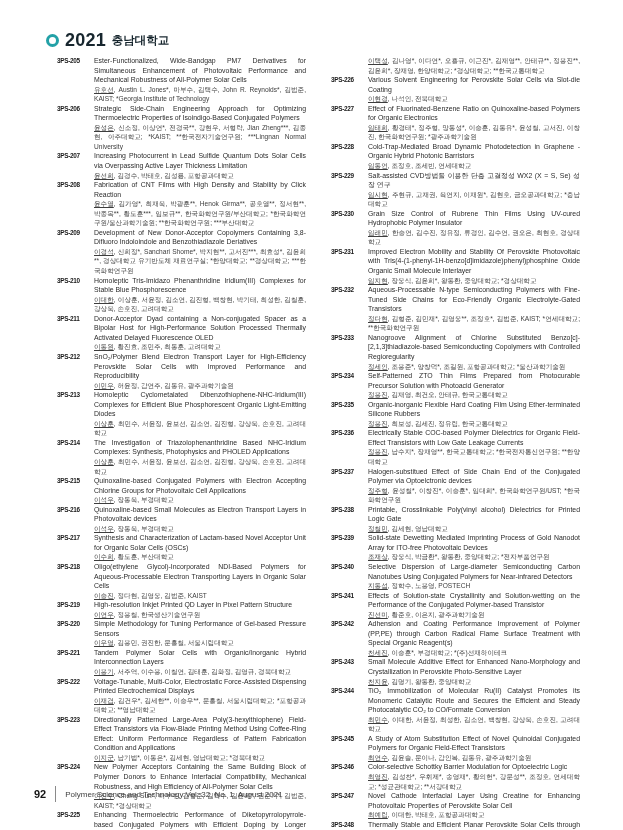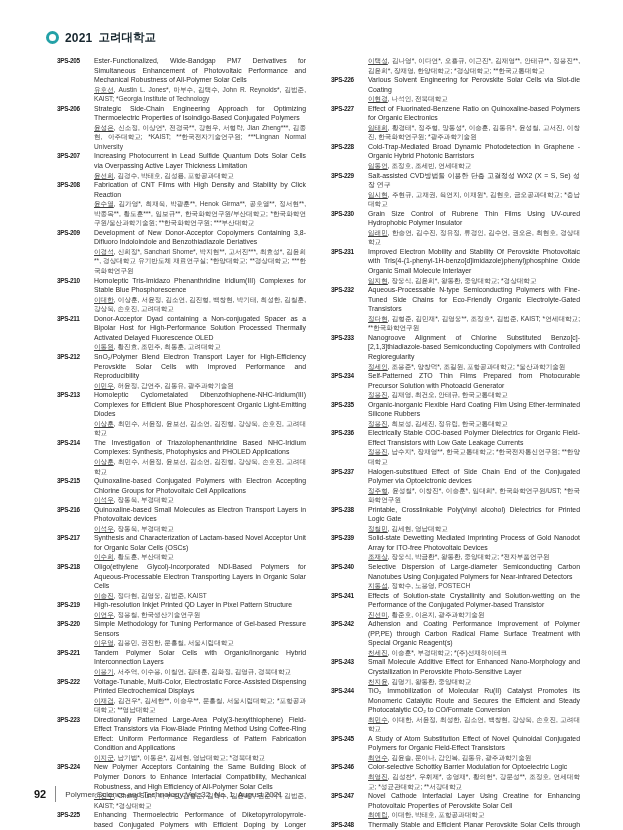--- a/index.html
+++ b/index.html
@@ -2,21 +2,21 @@
 <html><head>
 <meta charset="utf-8">
 <style>
   html,body { margin:0; padding:0; }
   body {
     width:623px; height:830px; position:relative; background:#ffffff;
     font-family:"Liberation Sans", sans-serif; overflow:hidden;
   }
   .header { position:absolute; top:30px; left:46px; display:flex; align-items:center; gap:6px; }
   .ring { width:7px; height:7px; border:3px solid #23a1a7; border-radius:50%; flex:none; }
-  .header-year { font-size:12px; font-weight:bold; color:#17262e; letter-spacing:0.2px; }
+  .header-year { font-size:18px; font-weight:bold; color:#17262e; letter-spacing:0.2px; }
   .header-title { font-size:11.5px; font-weight:bold; color:#17262e; }
 
   .columns { position:absolute; top:56px; left:57px; display:flex; gap:25px; }
   .col { width:249px; }
   .entry { display:flex; gap:5px; }
   .entry-id {
     flex:none; width:32px; font-size:6.4px; font-weight:bold; color:#191919;
     line-height:9.55px; letter-spacing:-0.3px; white-space:nowrap;
   }
   .entry-body { flex:1; min-width:0; }
@@ -28,21 +28,21 @@
   .page-num { font-size:11px; font-weight:bold; color:#141414; }
   .footer-divider { width:1px; height:16px; background:#8a8a8a; }
   .journal { font-size:8px; color:#3f3f3f; }
 </style>
 </head>
 <body>
 
 <div class="header">
   <span class="ring" style="border-color: rgb(35, 161, 167);"></span>
   <span class="header-year">2021</span>
-  <span class="header-title">고려대학교</span>
+  <span class="header-title">충남대학교</span>
 </div>
 
 <div class="columns">
   <div class="col">
       <div class="entry">
     <div class="entry-id">3PS-205</div>
     <div class="entry-body">
       <div class="entry-title">Ester-Functionalized, Wide-Bandgap PM7 Derivatives for Simultaneous Enhancement of Photovoltaic Performance and Mechanical Robustness of All-Polymer Solar Cells</div>
       <div class="entry-authors"><span class="first-author">유호선</span><span>, Austin L. Jones*, 마부수, 김택수, John R. Reynolds*, 김범준, KAIST; *Georgia Institute of Technology</span></div>
     </div>

